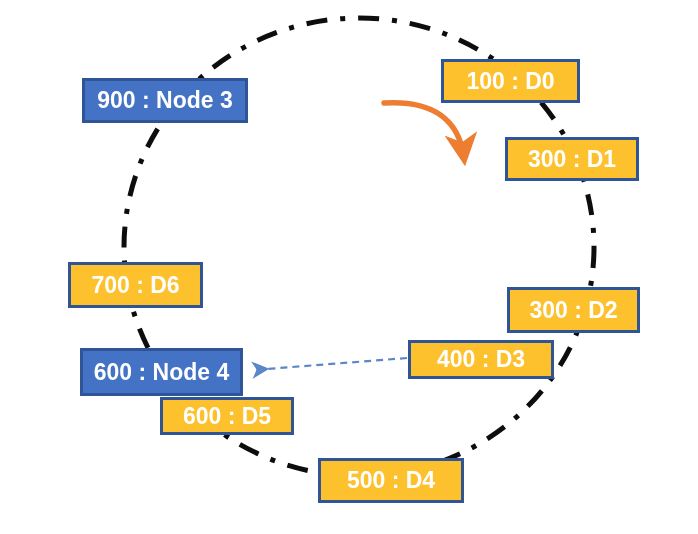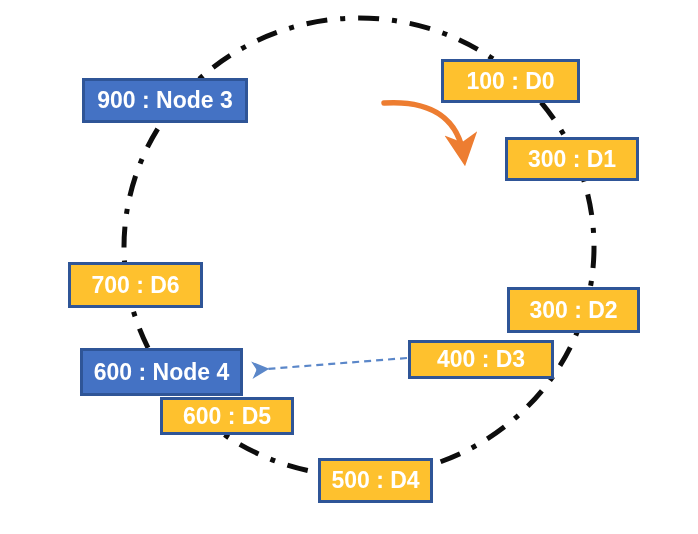--- a/index.html
+++ b/index.html
@@ -70,19 +70,19 @@
 
   <div class="box data-box" style="left:441px; top:59px;  width:139px; height:44px">100 : D0</div>
 
   <div class="box data-box" style="left:505px; top:137px; width:134px; height:44px">300 : D1</div>
 
   <div class="box data-box" style="left:507px; top:287px; width:133px; height:46px">300 : D2</div>
 
   <div class="box data-box" style="left:408px; top:340px; width:146px; height:39px">400 : D3</div>
 
 
-  <div class="box data-box" style="left:318px; top:458px; width:115px; height:45px">500 : D4</div>
+  <div class="box data-box" style="left:318px; top:458px; width:146px; height:45px">500 : D4</div>
 
   <div class="box data-box" style="left:160px; top:397px; width:134px; height:38px">600 : D5</div>
 
   <div class="box node-box" style="left:80px;  top:348px; width:163px; height:48px">600 : Node 4</div>
 
 </div>
 
 </body></html>

